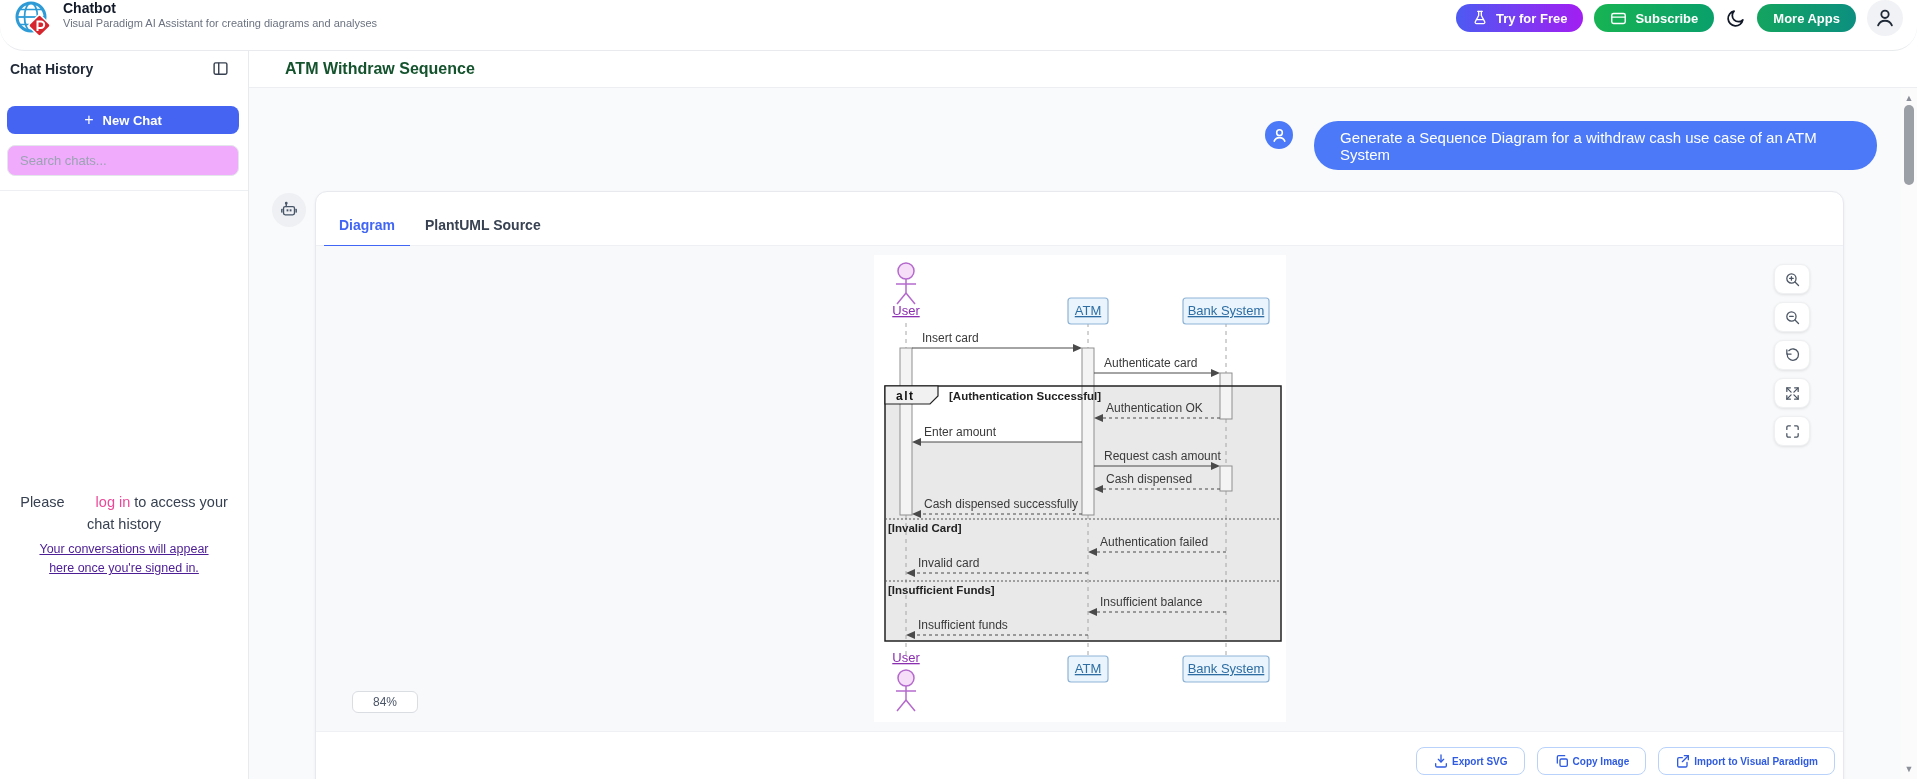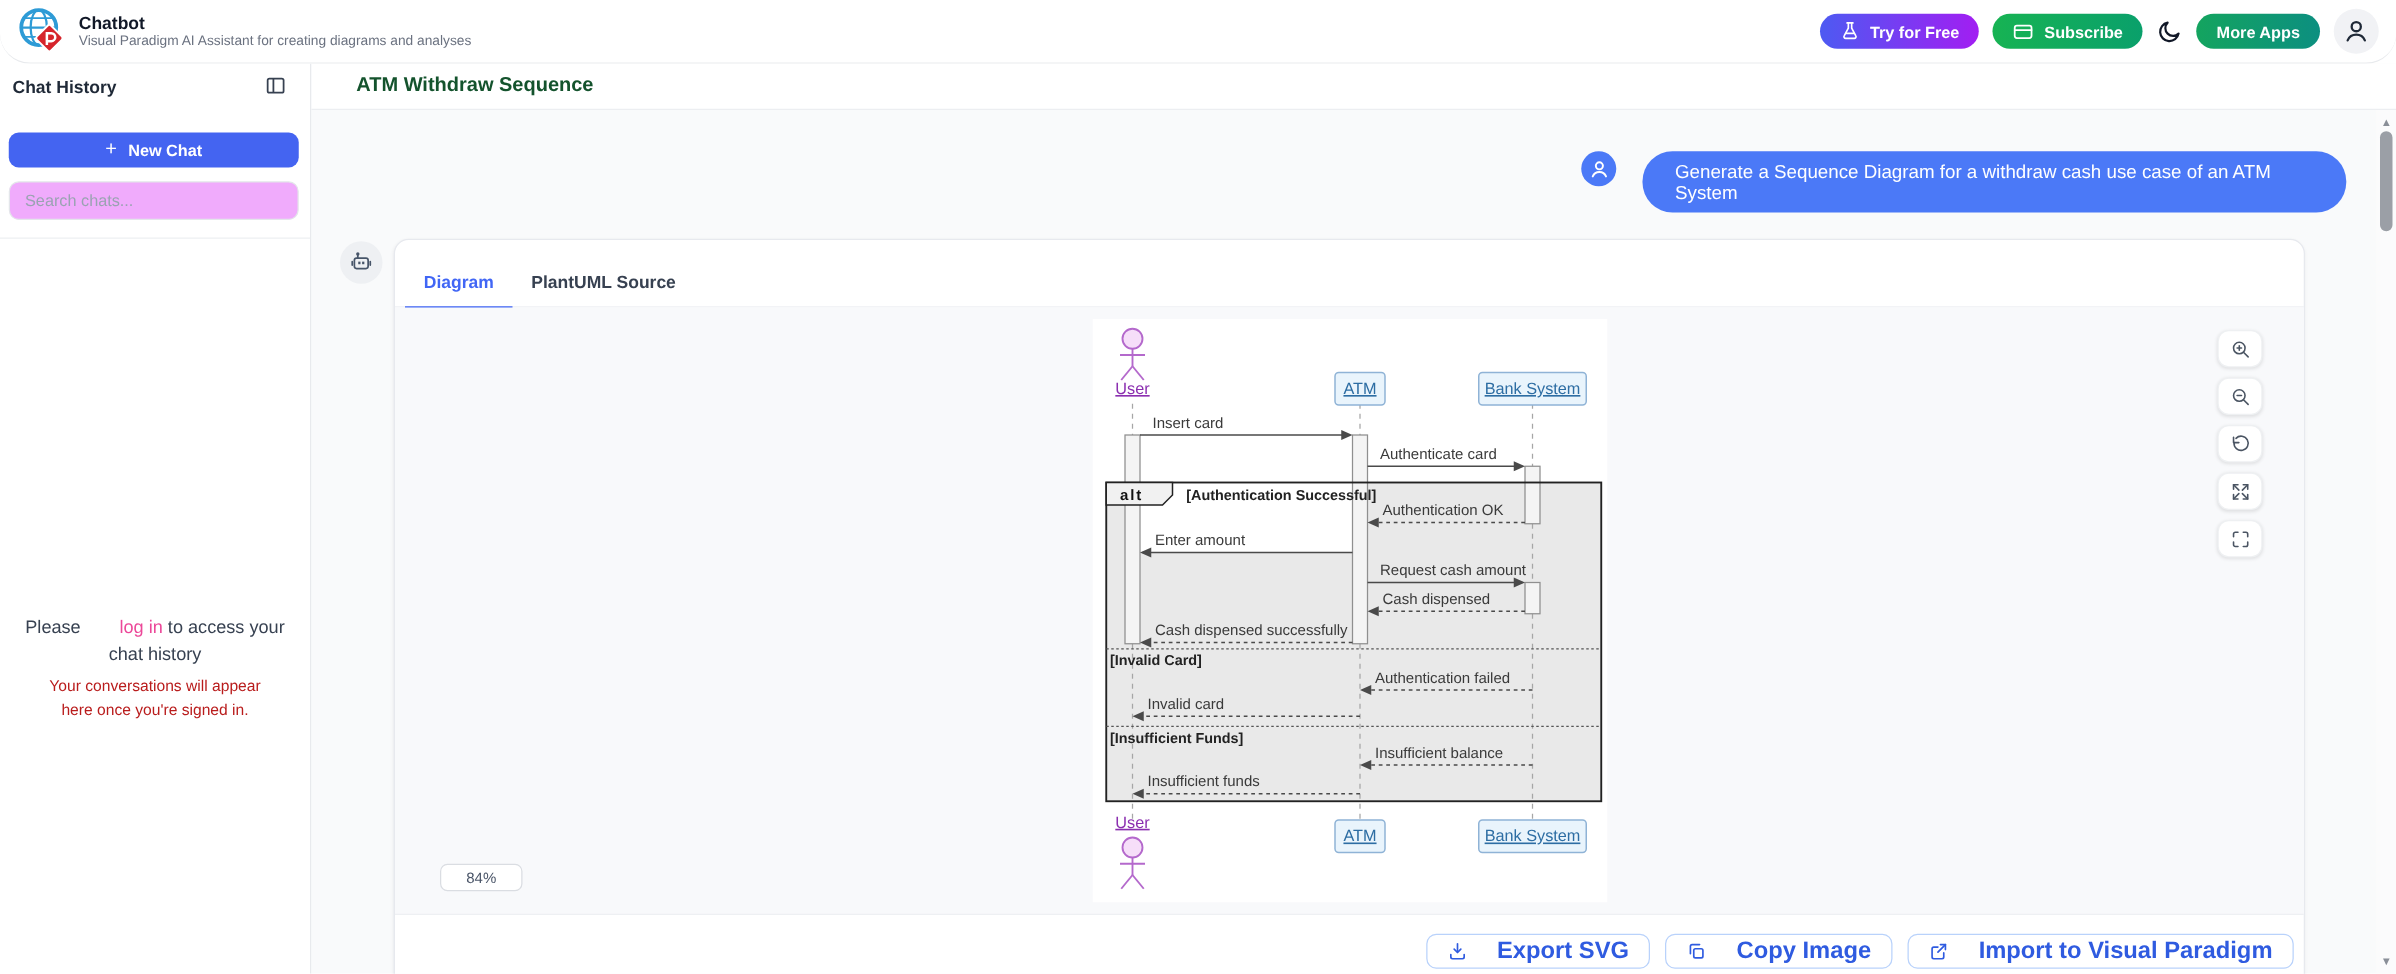--- a/index.html
+++ b/index.html
@@ -2,21 +2,21 @@
 <html><head>
 <meta charset="utf-8">
 <style>
   * { margin:0; padding:0; box-sizing:border-box; }
   html,body { width:1917px; height:779px; }
   body { position:relative; overflow:hidden; background:#fff;
          font-family:"Liberation Sans", sans-serif; color:#111827; }
 
   
   .app-header { position:absolute; top:0; left:0; right:0; height:51px; background:#fff;
-                border-bottom:1px solid #e8eaed; display:flex; align-items:center; padding:0 14px; z-index:20;border-radius:24px; }
+                border-bottom:1px solid #e8eaed; display:flex; align-items:flex-start; padding:0 14px; z-index:20;border-radius:24px; }
   .logo { width:40px; height:40px; margin-right:9px; flex:0 0 auto; }
   .app-titles h1 { font-size:14px; font-weight:bold; color:#111827; line-height:17px; }
   .app-titles p  { font-size:11px; color:#6b7280; line-height:13px; }
   .header-actions { margin-left:auto; display:flex; align-items:center; gap:11px; }
   .btn-pill { height:28px; border-radius:14px; display:inline-flex; align-items:center; gap:8px;
               padding:0 16px; color:#fff; font-size:13px; font-weight:bold; border:none; cursor:pointer; white-space:nowrap; }
   .btn-try { background:linear-gradient(90deg,#4d5af2,#a21ef2); }
   .btn-subscribe { background:linear-gradient(90deg,#17b353,#0aa06b); }
   .btn-more { background:linear-gradient(90deg,#14a45f,#0c8f80); }
   .icon-btn { background:none; border:none; color:#111827; cursor:pointer; display:flex; align-items:center; }
@@ -35,21 +35,21 @@
                   display:flex; align-items:center; justify-content:center; gap:9px; }
   .new-chat-plus { font-size:16px; font-weight:normal; line-height:1; }
   .search-input { position:absolute; top:94px; left:7px; right:9px; height:31px; border:1px solid #e3e6ea;
                   border-radius:8px; padding:0 12px; font-size:13px; color:#374151; background:#f0abfc; outline:none;
                   font-family:"Liberation Sans", sans-serif; }
   .search-input::placeholder { color:#9aa3b2; }
   .sidebar-divider { position:absolute; top:139px; left:0; right:0; border-top:1px solid #edeff2; }
   .login-block { position:absolute; top:440px; left:14px; right:14px; text-align:center; }
   .login-main { font-size:14.5px; color:#374151; line-height:22px; }
   .login-link { color:#ec4899; cursor:pointer; text-decoration:none;margin-left:27px; }
-  .login-sub { font-size:12.5px; color:#b91c1c; line-height:19px; margin:5px auto 0; width:190px; }
+  .login-sub { font-size:12.5px; color:#4c1d95; line-height:19px; margin:5px auto 0; width:190px;text-decoration:underline; }
 
   
   .main { position:absolute; top:51px; left:249px; right:0; bottom:0; background:#f9fafb; }
   .page-title-row { position:absolute; top:0; left:0; right:0; height:37px; background:#fff;
                     border-bottom:1px solid #eceef1; display:flex; align-items:center; padding-left:22px; }
   .page-title { font-size:16px; font-weight:bold; color:#14532d;margin-left:14px; }
   .content { position:absolute; top:37px; left:0; right:16px; bottom:0; }
 
   .user-avatar { position:absolute; left:1016px; top:33px; width:28px; height:28px; border-radius:50%;
                  background:#4b79f7; color:#fff; display:flex; align-items:center; justify-content:center; }
@@ -74,21 +74,21 @@
   .zoom-controls { position:absolute; top:18px; right:33px; display:flex; flex-direction:column; gap:8px; }
   .zoom-btn { width:36px; height:30px; border-radius:9px; background:#fff; border:1px solid #eef0f2;
               box-shadow:0 1px 3px rgba(0,0,0,.10); color:#4b5563; cursor:pointer;
               display:flex; align-items:center; justify-content:center; }
   .zoom-badge { position:absolute; left:36px; bottom:18px; background:#fff; border:1px solid #dadde2;
                 border-radius:6px; padding:3px 20px; font-size:12px; color:#4a5568; }
 
   .card-footer { position:absolute; top:540px; left:0; right:0; height:48px; display:flex;
                  justify-content:flex-end; align-items:flex-start; gap:12px; padding:15px 8px 0 0; }
   .footer-btn { height:28px; border-radius:8px; border:1px solid #b9d2fb; background:#fff; color:#2f5be0;
-                font-size:19px; font-weight:bold; display:inline-flex; align-items:center; gap:24px;
+                font-size:10px; font-weight:bold; display:inline-flex; align-items:center; gap:3px;
                 padding:0 16px; cursor:pointer; font-family:"Liberation Sans", sans-serif; }
 
   
   .scrollbar { position:absolute; top:37px; right:0; width:16px; bottom:0; background:#fbfbfc; }
   .sb-arrow { position:absolute; left:0; right:0; text-align:center; font-size:9px; color:#8a8f98; cursor:pointer; }
   .sb-up { top:5px; }
   .sb-down { bottom:5px; }
   .sb-thumb { position:absolute; top:17px; left:3px; width:10px; height:80px; background:#9b9fa6; border-radius:5px; cursor:pointer; }
 
   svg.ic { display:block; }

